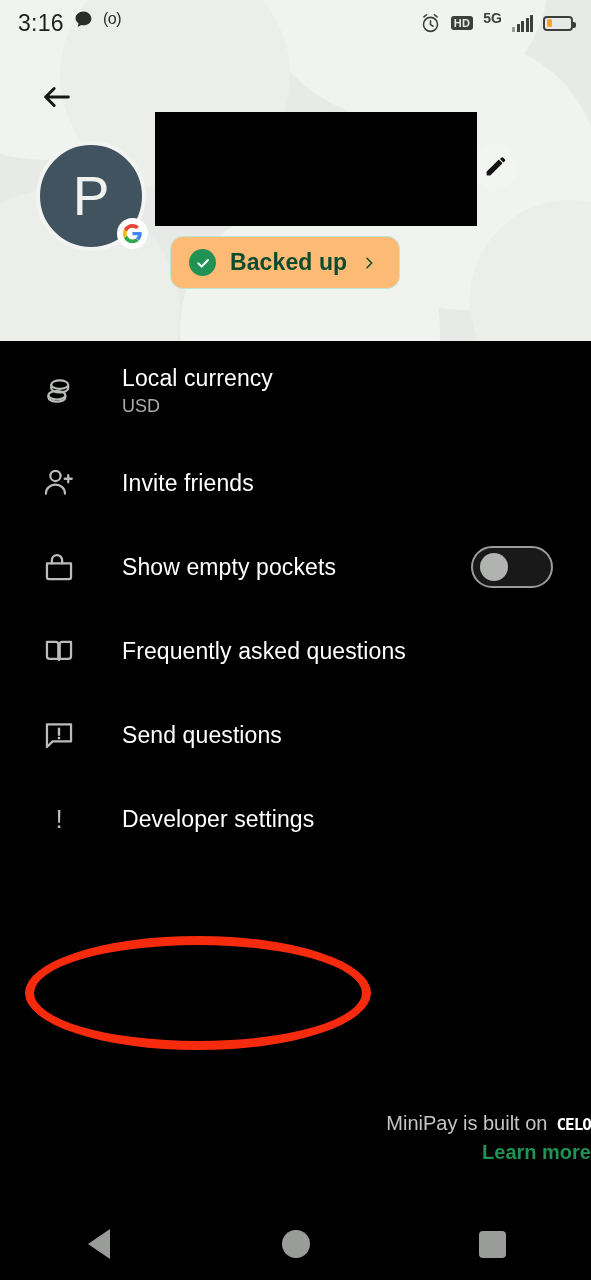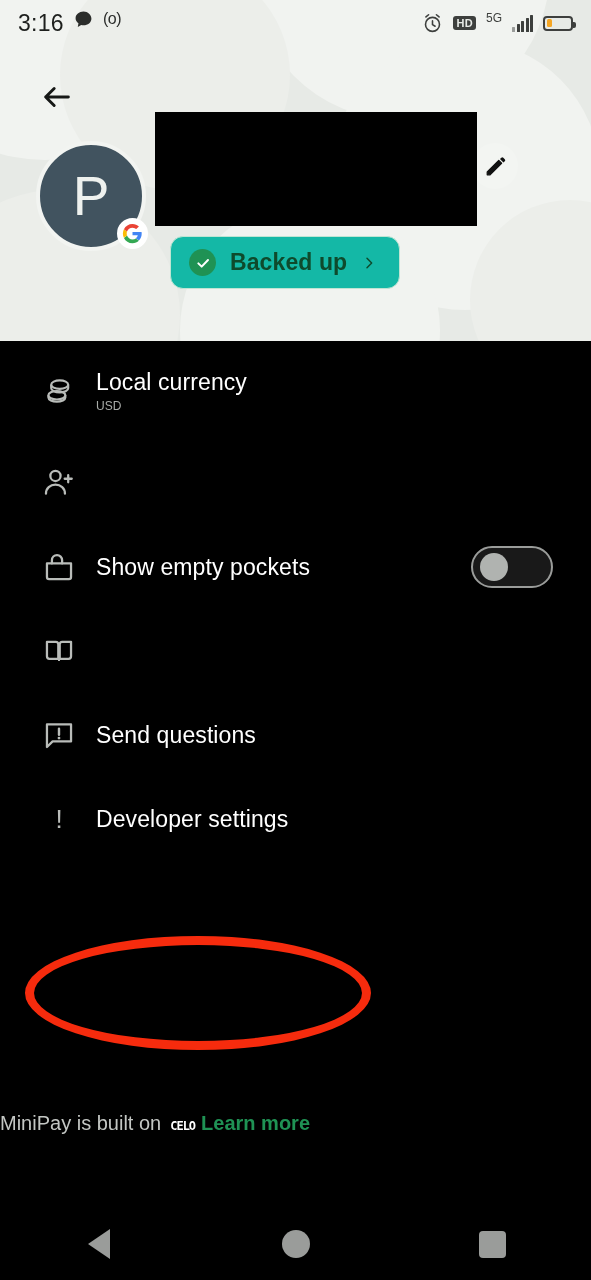--- a/index.html
+++ b/index.html
@@ -26,21 +26,21 @@
     padding:0 18px; z-index:6;
   }
   .sb-left { display:flex; gap:10px; }
   .sb-time { font-size:23px; font-weight:400; color:#1d1f1d; letter-spacing:.3px; }
   .sb-paren { font-size:16px; color:#2b2d2b; letter-spacing:-.5px; }
   .sb-right { display:flex; align-items:center; gap:10px; }
   .hd-badge {
     background:#3d3f3d; color:#e7eae6; font-size:11px; font-weight:700;
     border-radius:3px; padding:1px 3px; line-height:1.1; letter-spacing:.3px;
   }
-  .fiveg { font-size:12px; color:#3d3f3d; font-weight:400; position:relative; top:-5px; }
+  .fiveg { font-size:14px; color:#3d3f3d; font-weight:700; position:relative; top:-5px; }
   .bars { display:flex; align-items:flex-end; gap:1.5px; height:18px; }
   .bars i { display:block; width:3px; background:#3d3f3d; border-radius:.5px; }
   .bars i:nth-child(1){ height:5px; background:#9a9c9a; }
   .bars i:nth-child(2){ height:8px; }
   .bars i:nth-child(3){ height:11px; }
   .bars i:nth-child(4){ height:14px; }
   .bars i:nth-child(5){ height:17px; }
   .batt {
     width:30px; height:15px; border:2px solid #3d3f3d; border-radius:4px;
     position:relative; display:flex; align-items:center; padding:1.5px;
@@ -68,42 +68,42 @@
     display:flex; align-items:center; justify-content:center;
     color:#eef1ee; font-size:55px; font-weight:400; line-height:1;
   }
   .gbadge {
     position:absolute; right:-2px; bottom:2px; width:31px; height:31px;
     border-radius:50%; background:#fff; border:2px solid #fff;
     display:flex; align-items:center; justify-content:center;
   }
   .backedup {
     position:absolute; left:170px; top:236px; height:53px;
-    background:#14b8a6; border:1px solid #bfe5d3; border-radius:13px;
+    background:#fdba74; border:1px solid #bfe5d3; border-radius:13px;
     display:flex; align-items:center; gap:14px; padding:0 22px 0 18px; z-index:5;
   }
   .bu-check {
     width:27px; height:27px; border-radius:50%; background:#1f9254;
     display:flex; align-items:center; justify-content:center;
   }
   .bu-label { font-size:23px; font-weight:700; color:#0e4a2c; letter-spacing:.1px; }
 
   
   .menu { position:absolute; left:0; top:341px; width:591px; }
   .row {
     position:relative; display:flex; align-items:center;
     height:84px; padding-left:36px; cursor:pointer;
   }
   .row-icon {
     width:46px; flex:0 0 46px; display:flex; align-items:center; justify-content:center;
     color:#b9bcb9;
   }
-  .row-text { margin-left:14px; display:flex; flex-direction:column; justify-content:flex-end; }
+  .row-text { margin-left:40px; display:flex; flex-direction:column; justify-content:flex-end; }
   .row-label { font-size:23px; color:#fff; font-weight:400; line-height:1.25; letter-spacing:.1px; }
-  .row-sub { font-size:12px; color:#a9aca9; line-height:1.3; margin-top:2px; }
+  .row-sub { font-size:18px; color:#a9aca9; line-height:1.3; margin-top:2px; }
   .bang { font-size:26px; color:#b9bcb9; font-weight:400; line-height:1; }
 
   .toggle {
     position:absolute; right:38px; top:50%; transform:translateY(-50%);
     width:82px; height:42px; border-radius:21px;
     background:#191919; border:2px solid #9a9c9a; cursor:pointer;
   }
   .toggle i {
     position:absolute; left:7px; top:50%; transform:translateY(-50%);
     width:28px; height:28px; border-radius:50%; background:#b0b3b0; display:block;
@@ -112,25 +112,25 @@
   
   .annot {
     position:absolute; left:25px; top:936px; width:346px; height:114px;
     border:9px solid #f62b0d; border-radius:50%;
     pointer-events:none; z-index:20;
   }
 
   
   .footer {
     position:absolute; left:0; top:1112px; width:591px;
-    display:flex; flex-direction:row; align-items:flex-end; gap:6px;
+    display:flex; flex-direction:column; align-items:flex-end; gap:6px;
   }
   .built-on { display:flex; align-items:baseline; gap:9px; }
   .built-txt { font-size:20px; color:#c3c6c3; }
-  .celo { font-size:12px; font-weight:700; color:#fff; font-family:"DejaVu Sans Mono", monospace; letter-spacing:-1px; }
+  .celo { font-size:16px; font-weight:700; color:#fff; font-family:"DejaVu Sans Mono", monospace; letter-spacing:-1px; }
   .learn { font-size:20px; font-weight:700; color:#1f9254; cursor:pointer; }
 
   
   .navbar {
     position:absolute; left:0; bottom:0; width:591px; height:72px;
     display:flex; align-items:center; justify-content:space-around; background:#000;
   }
   .nav-btn { width:80px; height:56px; display:flex; align-items:center; justify-content:center; cursor:pointer; }
   .nav-tri { width:0; height:0; border-top:15px solid transparent; border-bottom:15px solid transparent; border-right:22px solid #9a9c9a; }
   .nav-cir { width:28px; height:28px; border-radius:50%; background:#9a9c9a; }
@@ -237,20 +237,23 @@
     </div>
 
     <div class="row">
       <span class="row-icon">
         <svg width="34" height="34" viewBox="0 0 24 24">
           <circle cx="9.5" cy="7" r="3.6" fill="none" stroke="#b9bcb9" stroke-width="1.6"></circle>
           <path d="M2.8 19.5c0-3.8 3-6.3 6.7-6.3s6.7 2.5 6.7 6.3" fill="none" stroke="#b9bcb9" stroke-width="1.6" stroke-linecap="round"></path>
           <path d="M18.5 6.5v5M16 9h5" fill="none" stroke="#b9bcb9" stroke-width="1.6" stroke-linecap="round"></path>
         </svg>
       </span>
+      <span class="row-text">
+        <span class="row-label">Invite friends</span>
+      </span>
     </div>
 
     <div class="row">
       <span class="row-icon">
         <svg width="34" height="34" viewBox="0 0 24 24">
           <path d="M3.5 9.5h17v9.5a1.5 1.5 0 0 1-1.5 1.5H5a1.5 1.5 0 0 1-1.5-1.5z" fill="none" stroke="#b9bcb9" stroke-width="1.6" stroke-linejoin="round"></path>
           <path d="M7 9.5V7.2a3.6 3.6 0 0 1 7.2 0V9.5" fill="none" stroke="#b9bcb9" stroke-width="1.6" stroke-linecap="round"></path>
         </svg>
       </span>
       <span class="row-text">
@@ -261,20 +264,23 @@
         </span>
     </div>
 
     <div class="row">
       <span class="row-icon">
         <svg width="34" height="34" viewBox="0 0 24 24">
           <path d="M3.5 5.5h6.2c1 0 1.8.8 1.8 1.8v10.2H5.3c-1 0-1.8-.8-1.8-1.8z" fill="none" stroke="#b9bcb9" stroke-width="1.6" stroke-linejoin="round"></path>
           <path d="M20.5 5.5h-6.2c-1 0-1.8.8-1.8 1.8v10.2h6.2c1 0 1.8-.8 1.8-1.8z" fill="none" stroke="#b9bcb9" stroke-width="1.6" stroke-linejoin="round"></path>
           <path d="M12 7.5v11.5" fill="none" stroke="#b9bcb9" stroke-width="1.4"></path>
         </svg>
+      </span>
+      <span class="row-text">
+        <span class="row-label">Frequently asked questions</span>
       </span>
     </div>
 
     <div class="row">
       <span class="row-icon">
         <svg width="34" height="34" viewBox="0 0 24 24">
           <path d="M3.5 4.5h17v12h-13l-4 4z" fill="none" stroke="#b9bcb9" stroke-width="1.6" stroke-linejoin="round"></path>
           <path d="M12 7.6v4.2" fill="none" stroke="#b9bcb9" stroke-width="1.7" stroke-linecap="round"></path>
           <circle cx="12" cy="14.2" r="1" fill="#b9bcb9"></circle>
         </svg>

